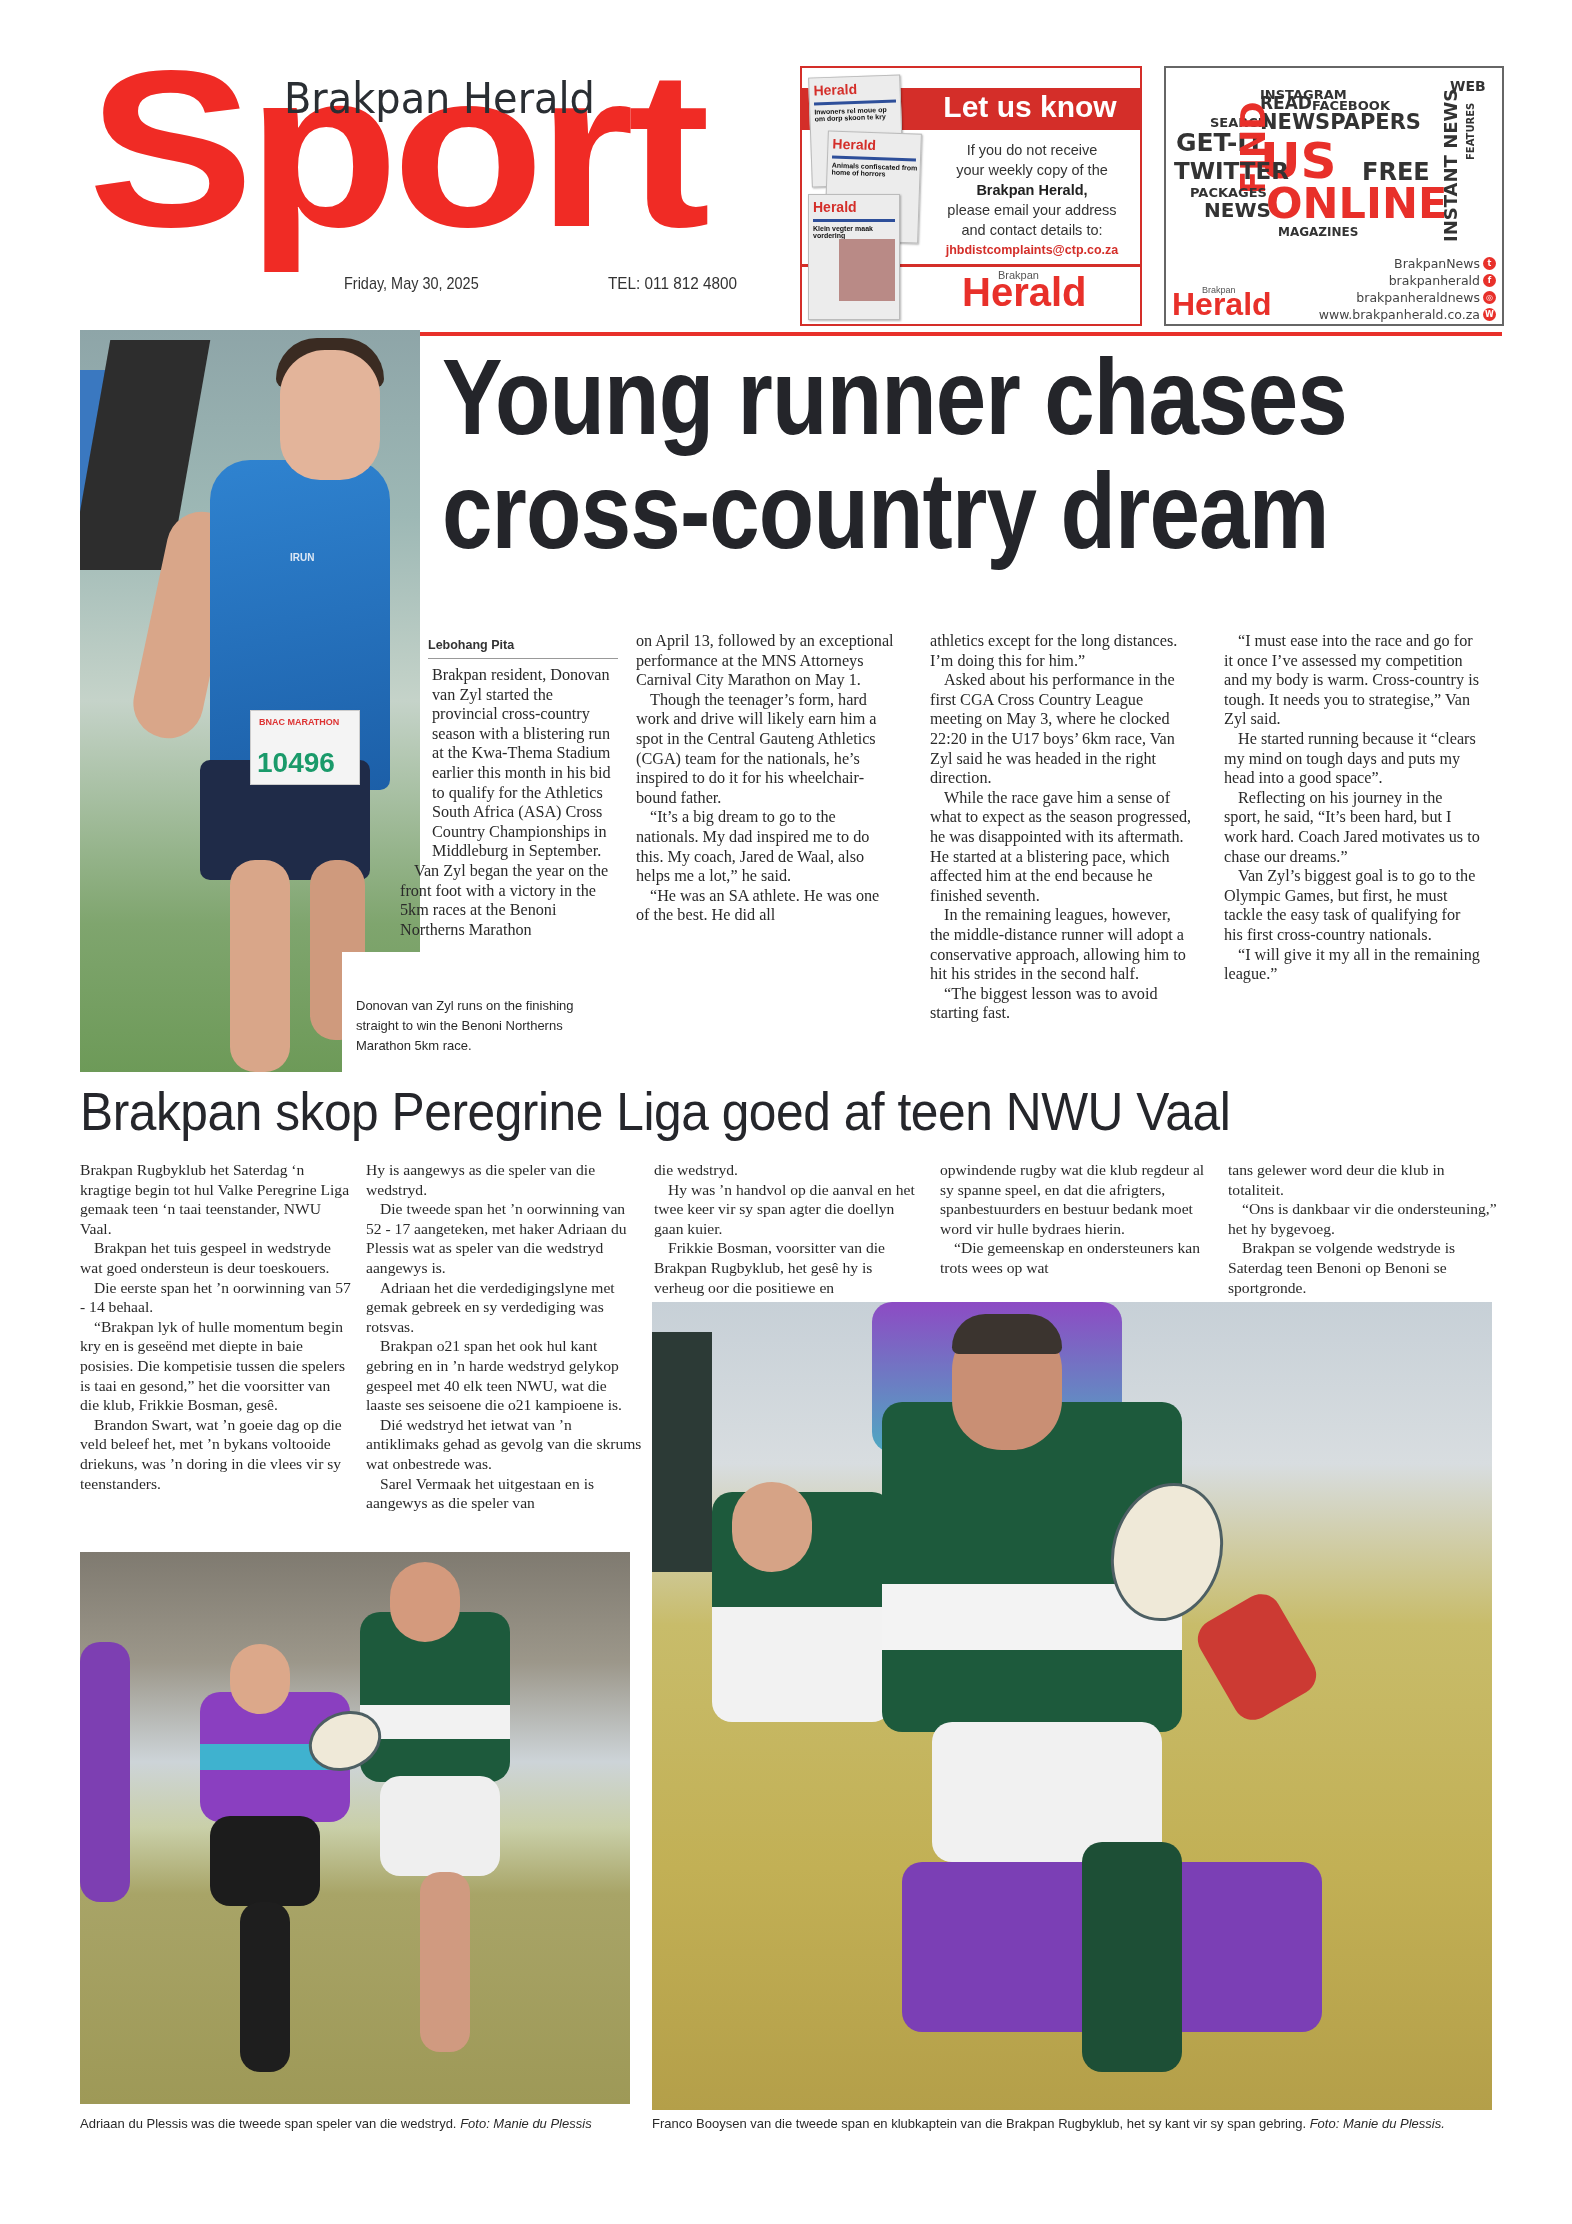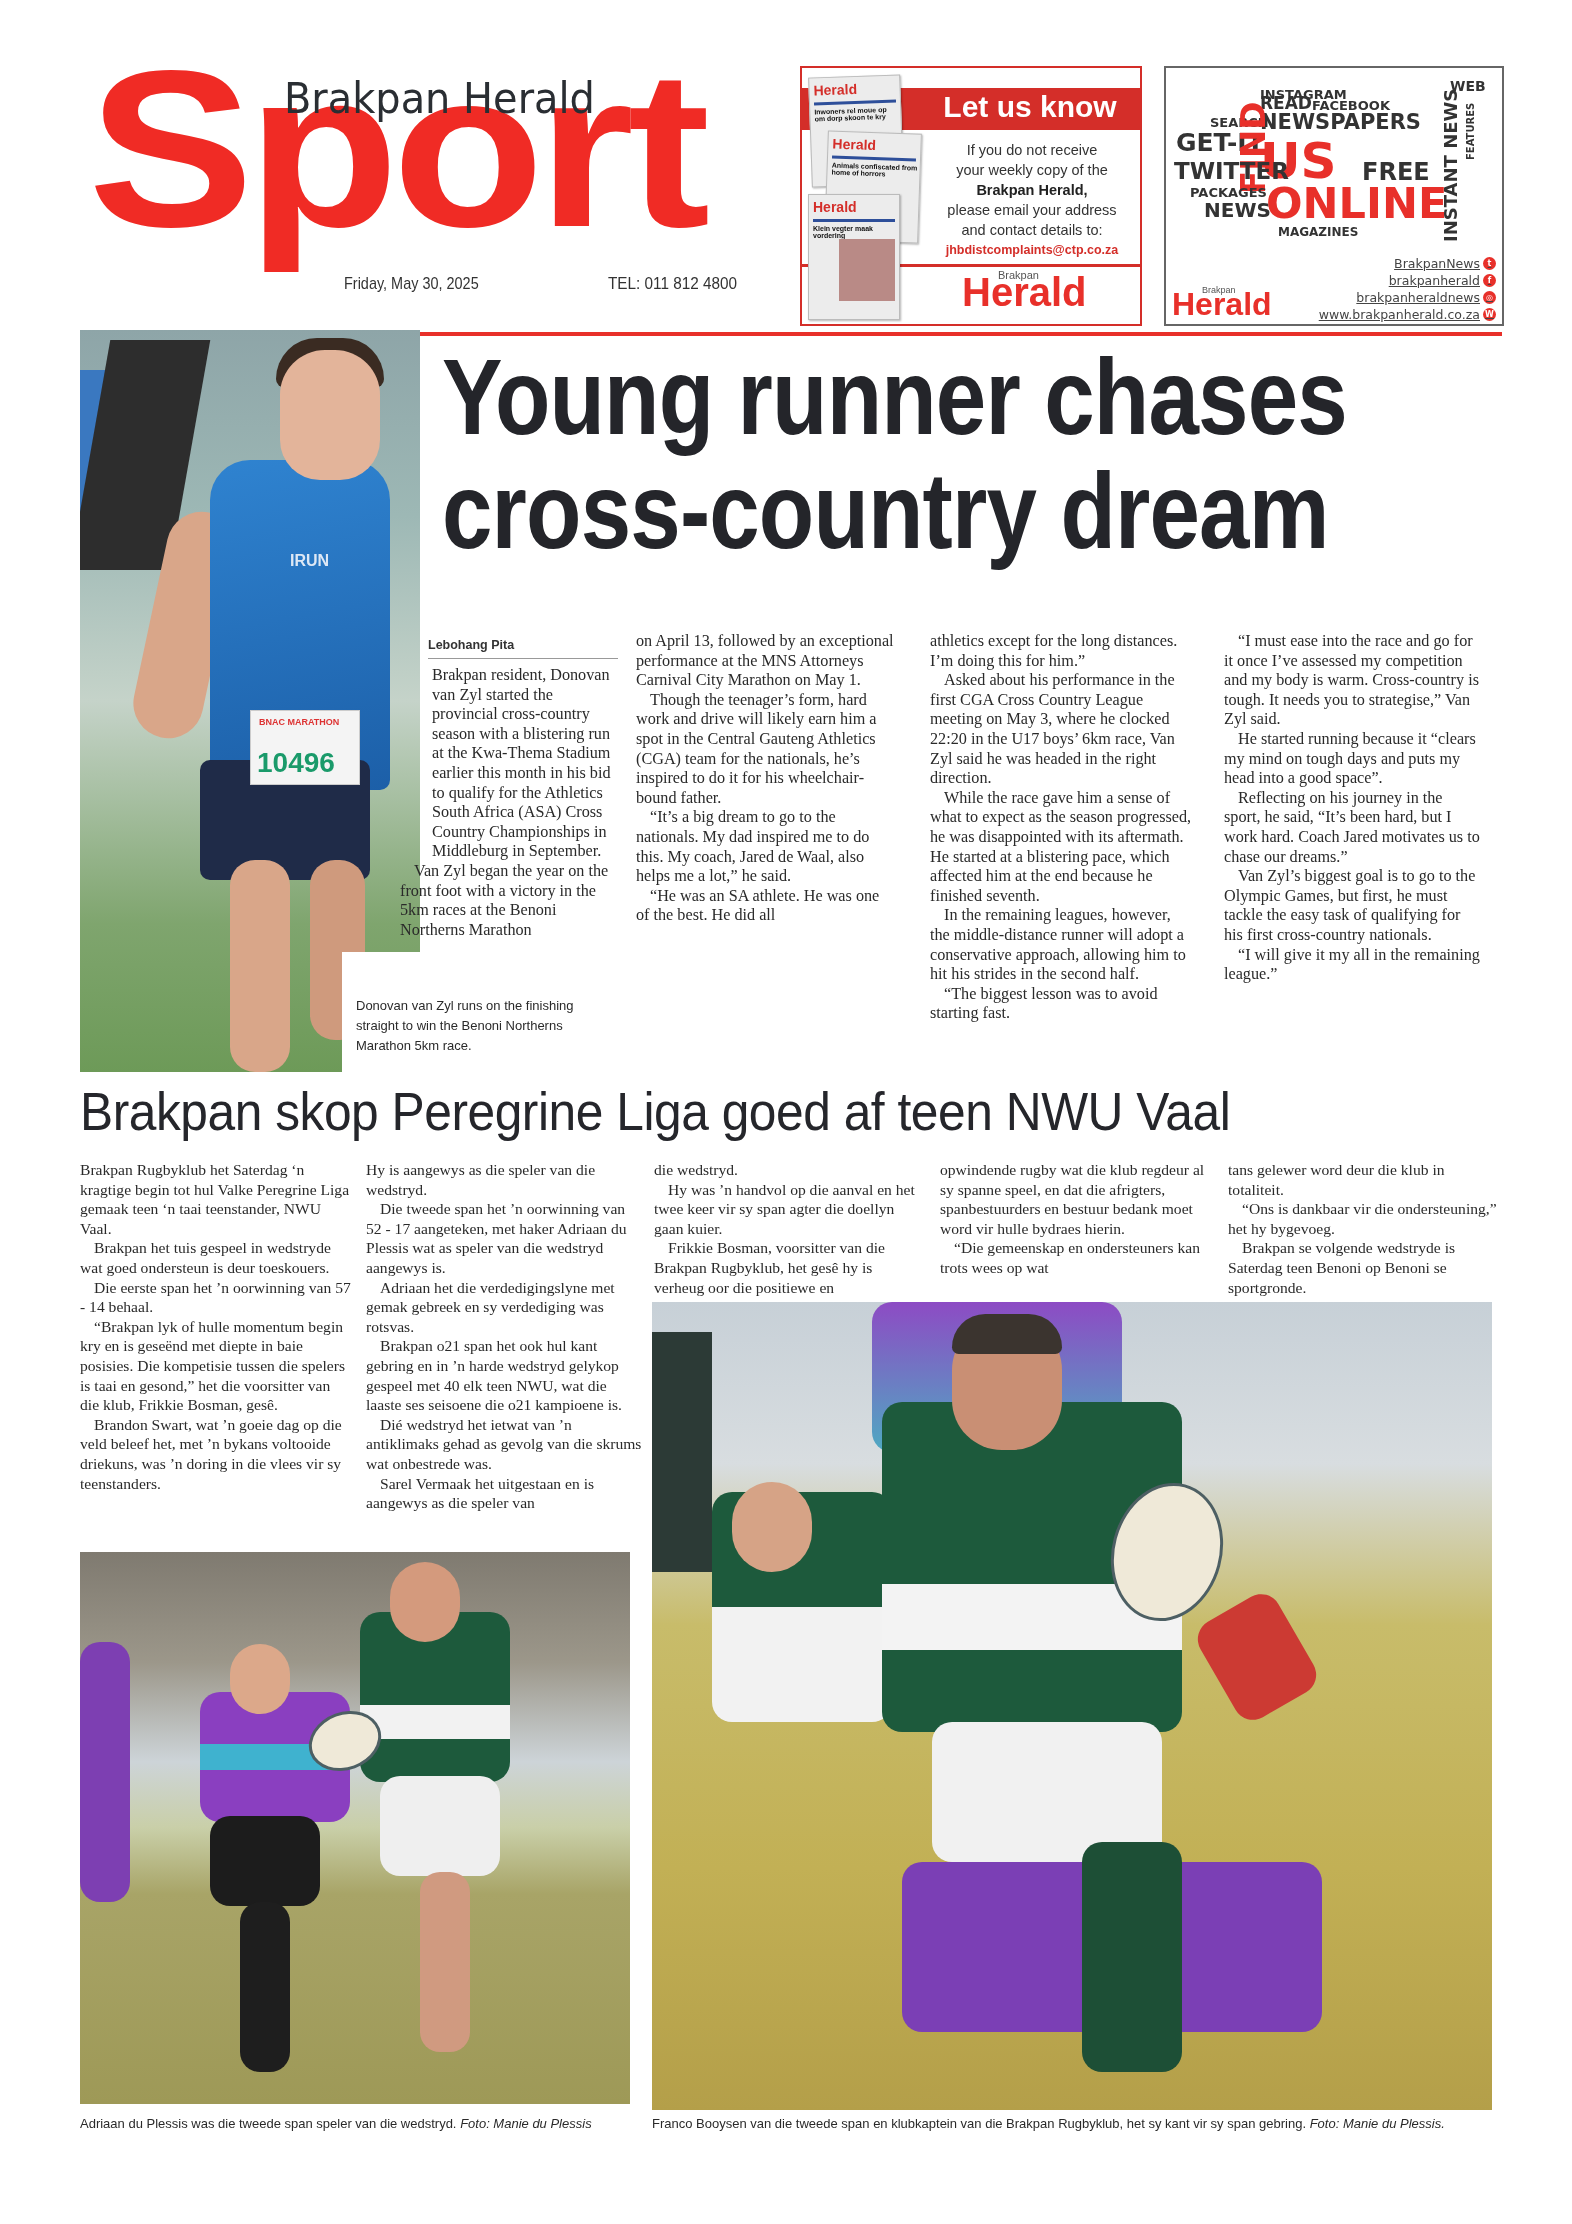--- a/index.html
+++ b/index.html
@@ -28,39 +28,39 @@
   .paper .pt { position: absolute; left: 4px; font-family: "Liberation Sans", sans-serif; font-weight: 700; font-size: 7px; color: #111; }
   .ad1 .logo { position: absolute; left: 160px; top: 204px; }
   .herald-logo { font-family: "Liberation Sans", sans-serif; font-weight: 700; color: #e8302a; line-height: 1; position: relative; }
   .herald-logo .small { position: absolute; font-weight: 400; color: #555; text-align: right; }
 
   
   .ad2 { left: 1164px; top: 66px; width: 340px; height: 260px; border: 2px solid #666; background: #fff; font-family: "DejaVu Sans", sans-serif; font-weight: 700; color: #333; }
   .ad2 .w { position: absolute; line-height: 1; white-space: nowrap; }
   .ad2 .red { color: #e8302a; }
   .ad2 .vert { transform: rotate(-90deg); transform-origin: left top; }
-  .ad2 .social { position: absolute; right: 6px; font-family: "DejaVu Sans", sans-serif; font-weight: 400; font-size: 12.5px; color: #444; display: flex; align-items: center; gap: 3px; text-decoration: underline; }
+  .ad2 .social { position: absolute; right: 6px; font-family: "DejaVu Sans", sans-serif; font-weight: 400; font-size: 12.5px; color: #444; display: flex; align-items: center; gap: 3px; }
   .ad2 .dot { width: 13px; height: 13px; border-radius: 50%; background: #e8302a; color: #fff; font-size: 8px; display: inline-flex; align-items: center; justify-content: center; font-weight: 700; }
 
   
   .photo { overflow: hidden; }
   .runner-photo { left: 80px; top: 330px; width: 340px; height: 742px; background: linear-gradient(180deg, #8ea5a8 0%, #9db8b5 25%, #c5d3c9 50%, #7fa56e 80%, #6d9a58 100%); }
   .runner-photo .banner { position: absolute; left: 10px; top: 10px; width: 100px; height: 230px; background: #2d2d2d; transform: skewX(-10deg); }
   .runner-photo .banner2 { position: absolute; left: 0; top: 40px; width: 40px; height: 200px; background: #3a78c0; }
   .runner-photo .torso { position: absolute; left: 130px; top: 130px; width: 180px; height: 330px; background: linear-gradient(170deg, #2f83d0, #1c5fa8); border-radius: 40px 40px 10px 10px; }
   .runner-photo .head { position: absolute; left: 200px; top: 20px; width: 100px; height: 130px; background: #e3b49a; border-radius: 45px 45px 40px 40px; }
   .runner-photo .hair { position: absolute; left: 196px; top: 8px; width: 108px; height: 50px; background: #3a2b22; border-radius: 45px 45px 10px 10px; }
   .runner-photo .arm { position: absolute; left: 70px; top: 180px; width: 70px; height: 230px; background: #d9a689; border-radius: 35px; transform: rotate(12deg); }
   .runner-photo .shorts { position: absolute; left: 120px; top: 430px; width: 170px; height: 120px; background: #1f2b48; border-radius: 10px; }
   .runner-photo .leg { position: absolute; left: 150px; top: 530px; width: 60px; height: 212px; background: #d9a689; border-radius: 25px; }
   .runner-photo .leg2 { position: absolute; left: 230px; top: 530px; width: 55px; height: 180px; background: #cf9a7d; border-radius: 25px; }
   .runner-photo .bib { position: absolute; left: 170px; top: 380px; width: 110px; height: 75px; background: #f4f4f4; border: 1px solid #ccc; }
   .runner-photo .bib-num { position: absolute; left: 6px; top: 36px; font-family: "Liberation Sans", sans-serif; font-weight: 700; font-size: 28px; color: #1a9a6a; }
   .runner-photo .bib-top { position: absolute; left: 8px; top: 6px; font-family: "Liberation Sans", sans-serif; font-size: 9px; color: #d33; font-weight: 700; }
-  .runner-photo .irun { position: absolute; left: 210px; top: 222px; font-family: "Liberation Sans", sans-serif; font-weight: 700; font-size: 16px; color: #dde8f5; }
+  .runner-photo .irun { position: absolute; left: 210px; top: 222px; font-family: "Liberation Sans", sans-serif; font-weight: 700; font-size: 10px; color: #dde8f5; }
   .runner-photo .cover { position: absolute; left: 262px; top: 622px; width: 78px; height: 120px; background: #fff; }
 
   .rugby-left { left: 80px; top: 1552px; width: 550px; height: 552px; background: linear-gradient(180deg, #7f7a70 0%, #9c978a 20%, #cdd4d8 38%, #c9cfa8 50%, #a8a467 62%, #9e9957 100%); }
   .rugby-right { left: 652px; top: 1302px; width: 840px; height: 808px; background: linear-gradient(180deg, #c7d0d7 0%, #d8dde0 20%, #c8bc6a 40%, #c2b055 70%, #b49f49 100%); }
   .fig { position: absolute; border-radius: 20px; }
   .ball { position: absolute; border-radius: 50%; background: #efe9d8; border: 3px solid #4d5f63; }
 
   
   .headline { left: 442px; top: 340px; width: 1080px; font-family: "Liberation Sans", sans-serif; font-weight: 700; font-size: 108px; line-height: 114px; color: #24252a; letter-spacing: -1px; transform: scaleX(0.84); transform-origin: left top; white-space: nowrap; }
 

